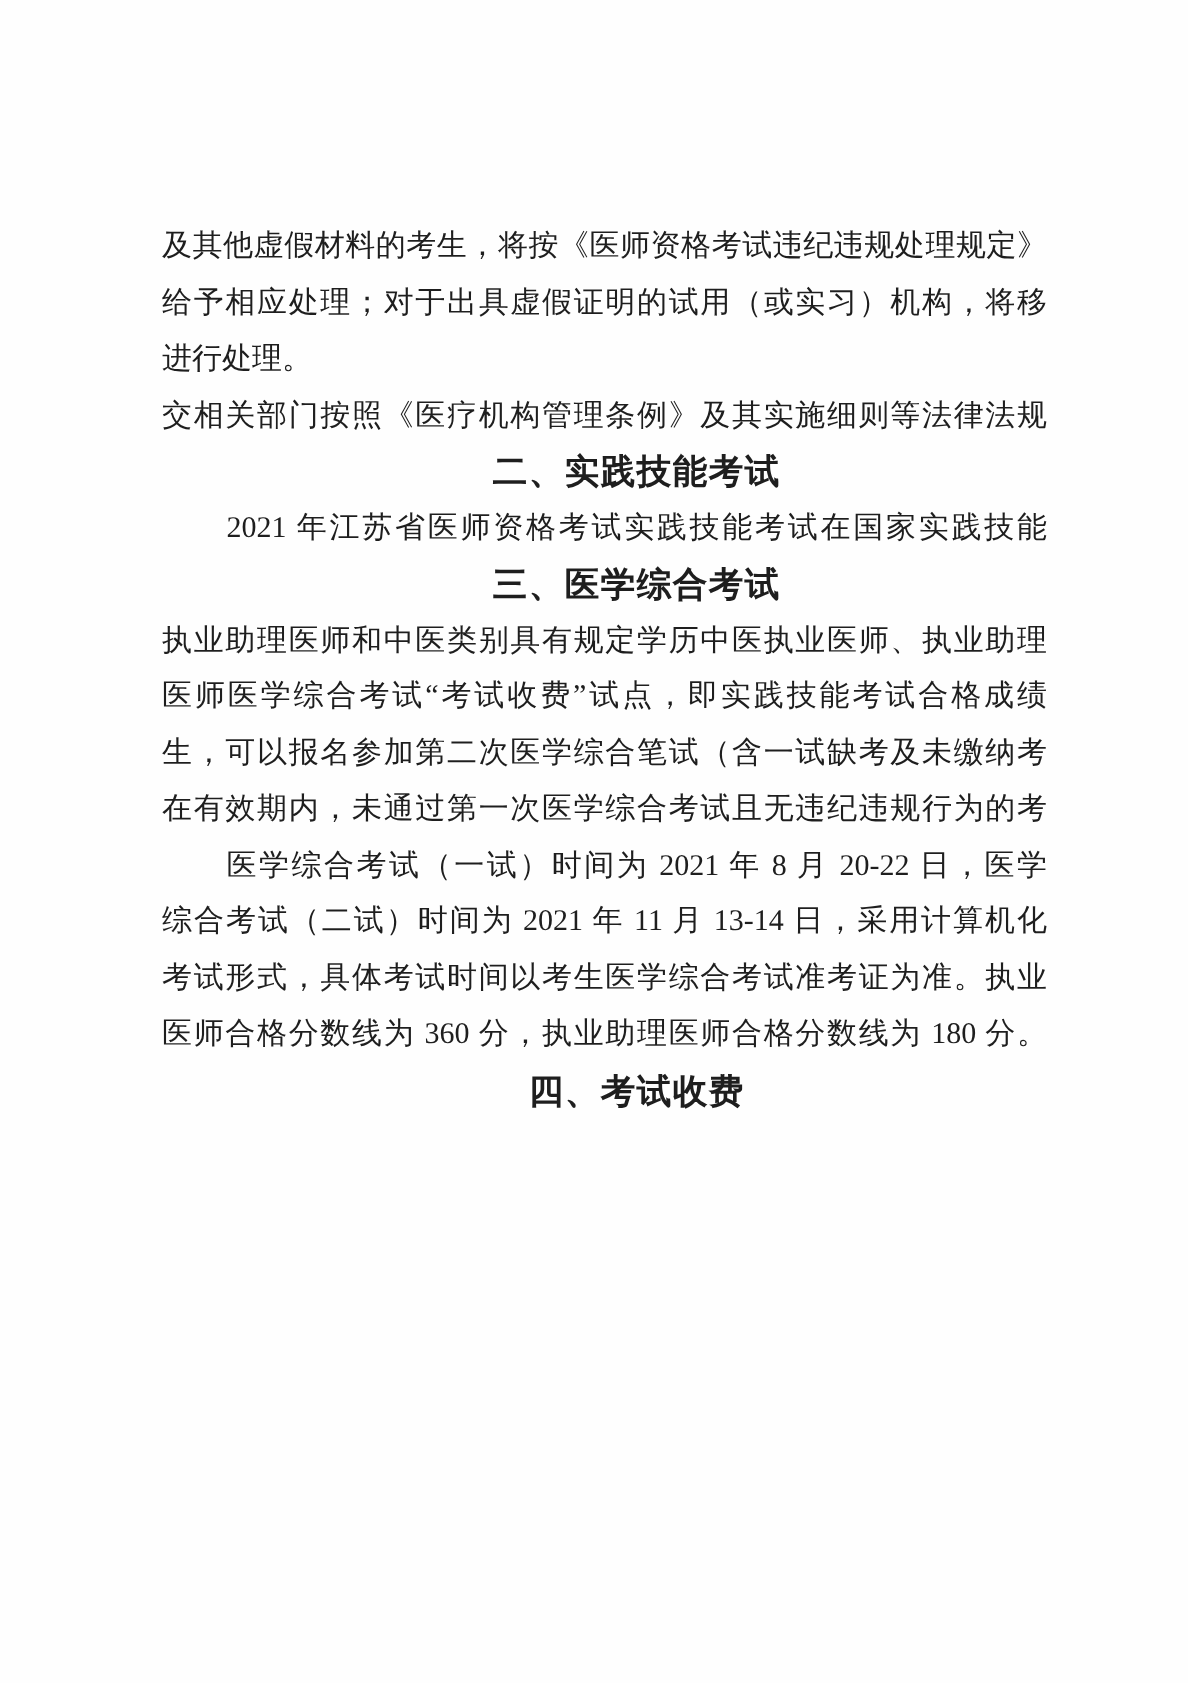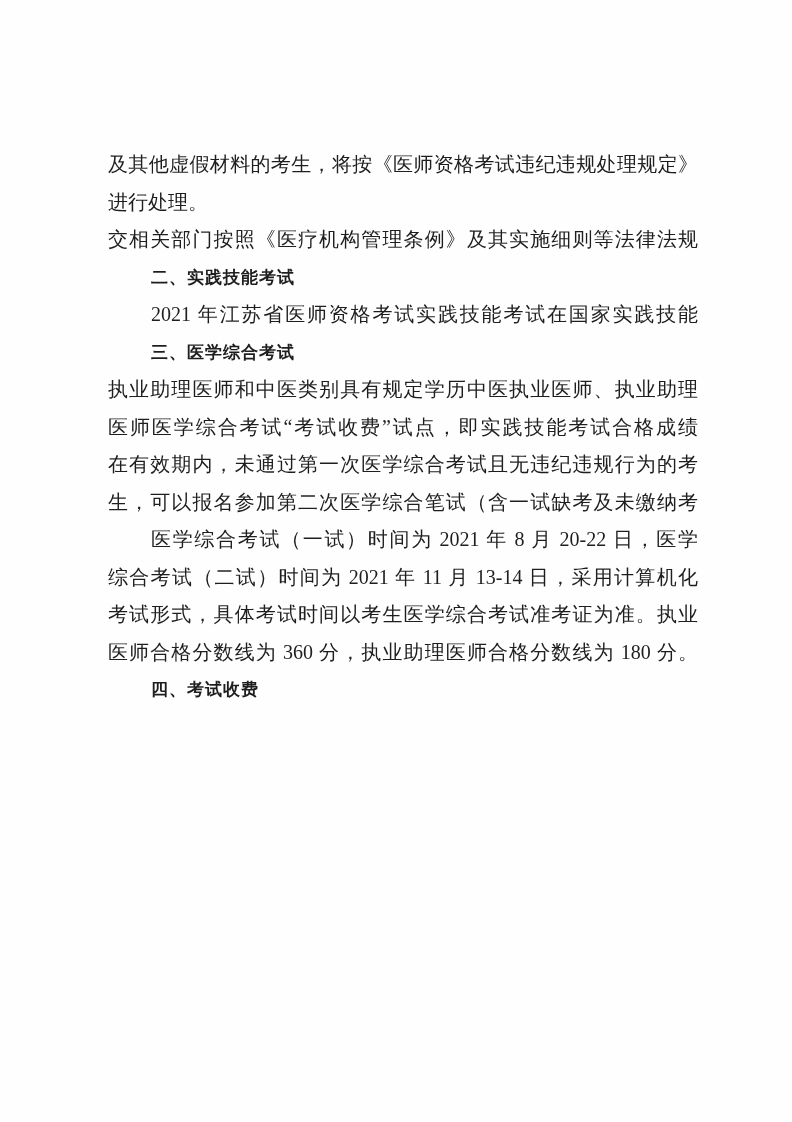--- a/index.html
+++ b/index.html
@@ -37,48 +37,50 @@
     text-align-last: justify;
   }
   
   .line.indent {
     text-indent: 43px;
   }
   
   .para.heading .line {
     font-family: "Liberation Sans", sans-serif;
     font-weight: bold;
-    font-size: 17px;
+    font-size: 23px;
     letter-spacing: 1px;
+    text-align: center;
   }
 </style>
 </head>
 <body>
 
 <div class="page" style="background: rgb(254, 254, 254);">
   <div class="content" id="doc-body" style="color: rgb(30, 30, 30);">
       <div class="para body">
         <div class="line fill">及其他虚假材料的考生，将按《医师资格考试违纪违规处理规定》</div>
+        <div class="line fill">给予相应处理；对于出具虚假证明的试用（或实习）机构，将移</div>
         <div class="line">进行处理。</div>
         <div class="line fill">交相关部门按照《医疗机构管理条例》及其实施细则等法律法规</div>
       </div>
       <div class="para heading">
         <div class="line indent">二、实践技能考试</div>
       </div>
       <div class="para body">
         <div class="line indent fill">2021 年江苏省医师资格考试实践技能考试在国家实践技能</div>
       </div>
       <div class="para heading">
         <div class="line indent">三、医学综合考试</div>
       </div>
       <div class="para body">
         <div class="line fill">执业助理医师和中医类别具有规定学历中医执业医师、执业助理</div>
         <div class="line fill">医师医学综合考试“考试收费”试点，即实践技能考试合格成绩</div>
+        <div class="line fill">生，可以报名参加第二次医学综合笔试（含一试缺考及未缴纳考</div>
         <div class="line fill">在有效期内，未通过第一次医学综合考试且无违纪违规行为的考</div>
-        <div class="line fill">生，可以报名参加第二次医学综合笔试（含一试缺考及未缴纳考</div>
       </div>
       <div class="para body">
         <div class="line indent fill">医学综合考试（一试）时间为 2021 年 8 月 20-22 日，医学</div>
         <div class="line fill">综合考试（二试）时间为 2021 年 11 月 13-14 日，采用计算机化</div>
         <div class="line fill">考试形式，具体考试时间以考生医学综合考试准考证为准。执业</div>
         <div class="line fill">医师合格分数线为 360 分，执业助理医师合格分数线为 180 分。</div>
       </div>
       <div class="para heading">
         <div class="line indent">四、考试收费</div>
       </div>

